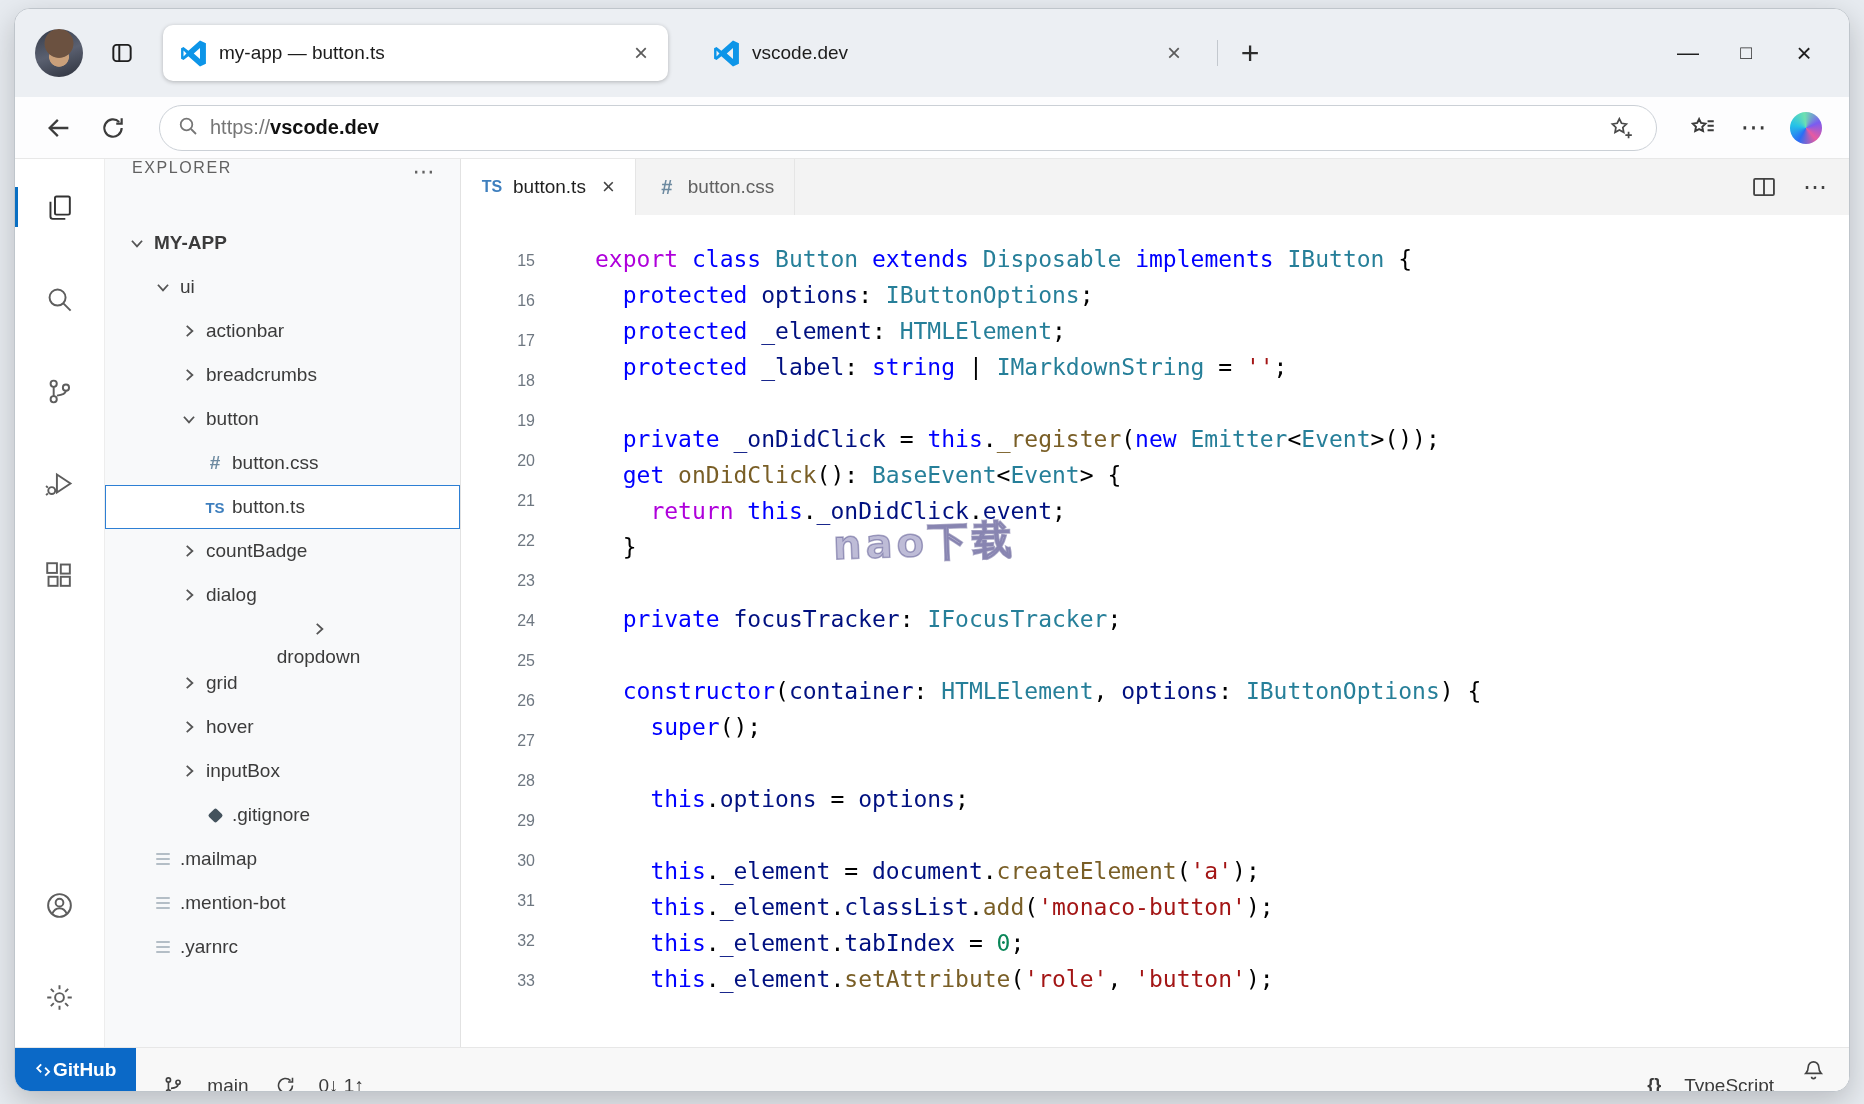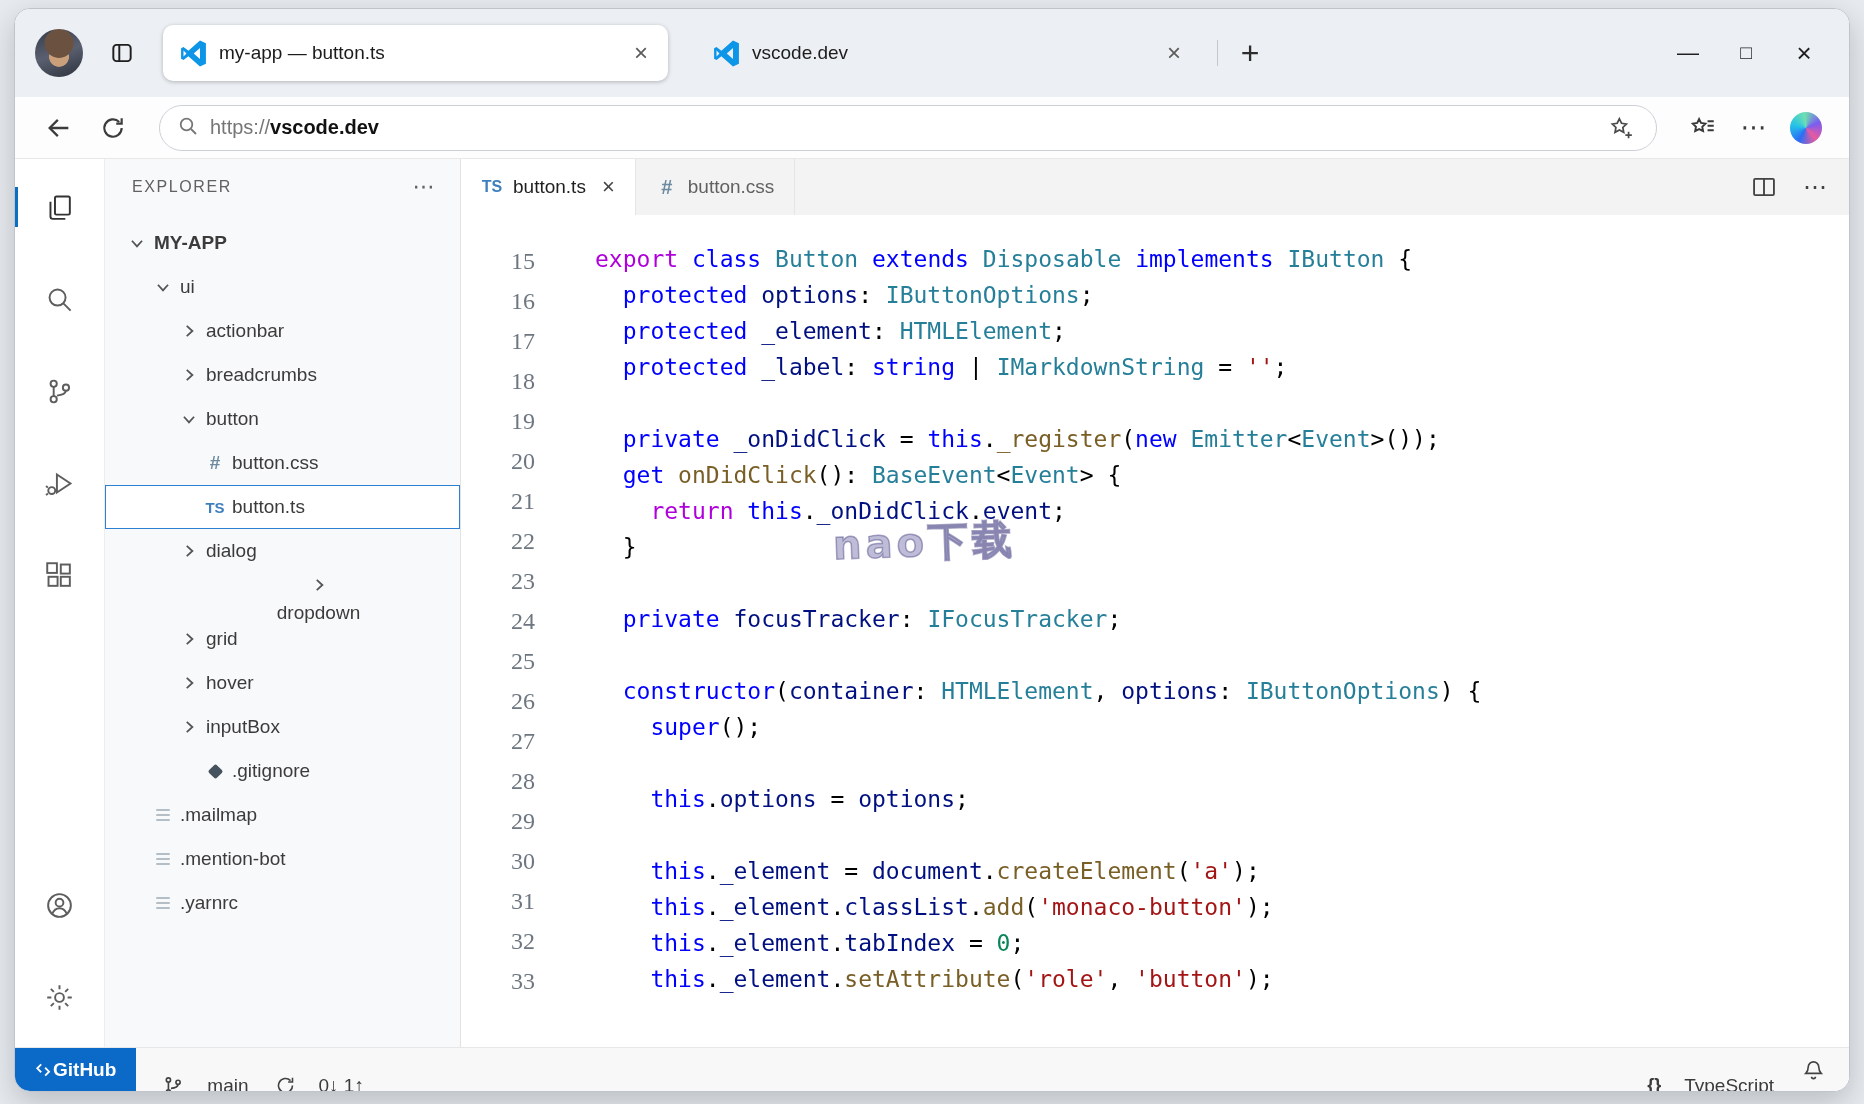--- a/index.html
+++ b/index.html
@@ -46,21 +46,21 @@
   .vscode { flex:1; display:flex; flex-direction:column; min-height:0; background:#fff; }
   .vs-main { flex:1; display:flex; min-height:0; }
 
   .activitybar { width:90px; background:#fff; border-right:1px solid #ededed; display:flex; flex-direction:column; align-items:stretch; flex:0 0 auto; padding:2px 0 4px; }
   .ab-item { height:92px; display:flex; align-items:center; justify-content:center; color:#5d5d5d; position:relative; cursor:pointer; }
   .ab-item.active { color:#333; }
   .ab-item.active::before { content:""; position:absolute; left:0; top:26px; bottom:26px; width:3px; background:#0a6fc2; }
   .ab-bottom { margin-top:auto; }
 
   .sidebar { width:356px; background:#f8f9fa; border-right:1px solid #e2e2e2; display:flex; flex-direction:column; flex:0 0 auto; min-height:0; }
-  .sb-header { height:56px; display:flex; align-items:center; padding:0 24px 0 27px; color:#616161; font-size:16px; letter-spacing:1.6px; flex:0 0 auto;gap:23px; }
+  .sb-header { height:56px; display:flex; align-items:flex-start; padding:0 24px 0 27px; color:#616161; font-size:16px; letter-spacing:1.6px; flex:0 0 auto;gap:23px; }
   .sb-more { margin-left:auto; font-size:22px; color:#616161; cursor:pointer; }
   .tree { flex:1; overflow:hidden; padding-top:6px; }
   .trow { height:44px; display:flex; align-items:center; gap:6px; font-size:19px; color:#3b3b3b; cursor:pointer; border:1px solid transparent; }
   .trow.root .tlabel { font-weight:700; }
   .trow.selected { background:#fff; border:1px solid #2d7fd4; }
   .chev { width:22px; height:22px; display:inline-flex; align-items:center; justify-content:center; flex:0 0 auto; color:#555; }
   .chev.exp { transform:rotate(90deg); }
   .fi { width:22px; height:22px; display:inline-flex; align-items:center; justify-content:center; flex:0 0 auto; }
   .fi-ts { color:var(--ts,#3e7fbe); font-weight:700; font-size:15px; }
   .fi-css { color:var(--css,#6d8aa0); font-weight:700; font-size:19px; }
@@ -74,21 +74,21 @@
   .etab { display:flex; align-items:center; gap:10px; padding:0 20px; font-size:19px; color:#616161; border-right:1px solid #e5e5e5; cursor:pointer; }
   .etab.active { background:#fff; color:#1f1f1f; }
   .etab .fi-ts { font-size:16px; } .etab .fi-css { font-size:20px; }
   .eclose { font-size:22px; color:#444; margin-left:6px; cursor:pointer; line-height:1; }
   .etab-actions { margin-left:auto; display:flex; align-items:center; gap:22px; padding-right:22px; color:#424242; }
   .etab-actions .icon-btn { width:34px; height:34px; }
   .e-more { font-size:24px; color:#424242; cursor:pointer; }
 
   .code-area { flex:1; display:flex; position:relative; overflow:hidden; background:#fff; }
   .gutter { width:88px; flex:0 0 auto; padding:26px 14px 0 0; text-align:right;
-            font-family:Liberation Serif, serif; font-size:24px; line-height:40px; color:var(--linenum,#6e7781); }
+            font-family:Liberation Sans, sans-serif; font-size:16px; line-height:40px; color:var(--linenum,#6e7781); }
   .code { flex:1; padding:26px 0 0 46px; font-family:"DejaVu Sans Mono", monospace; font-size:23px; line-height:36px; white-space:pre; color:#000; cursor:text; }
   .tk-kw  { color:var(--kw,#0000ff); }
   .tk-ctrl{ color:var(--ctrl,#af00db); }
   .tk-type{ color:var(--type,#267f99); }
   .tk-var { color:var(--var,#001080); }
   .tk-fn  { color:var(--fn,#795e26); }
   .tk-str { color:var(--str,#a31515); }
   .tk-num { color:var(--num,#098658); }
   .tk-pun { color:#000; }
   .watermark { position:absolute; left:372px; top:300px; font-family:"DejaVu Sans", sans-serif; font-weight:800; font-size:40px;
@@ -294,20 +294,28 @@
               <div class="trow selected" style="padding-left: 98px;">
                 <span class="fi fi-ts">TS</span>
                 <span class="tlabel">button.ts</span>
               </div>
               <div class="trow" style="padding-left: 72px;">
                 <span class="chev">
                   <svg viewBox="0 0 16 16" width="18" height="18" fill="none" stroke="currentColor" stroke-width="1.6">
                     <path d="M6 3.5 11 8l-5 4.5"></path>
                   </svg>
                 </span>
+                <span class="tlabel">countBadge</span>
+              </div>
+              <div class="trow" style="padding-left: 72px;">
+                <span class="chev">
+                  <svg viewBox="0 0 16 16" width="18" height="18" fill="none" stroke="currentColor" stroke-width="1.6">
+                    <path d="M6 3.5 11 8l-5 4.5"></path>
+                  </svg>
+                </span>
                 <span class="tlabel">dialog</span>
               </div>
               <div class="trow" style="padding-left: 72px; flex-direction: column;">
                 <span class="chev">
                   <svg viewBox="0 0 16 16" width="18" height="18" fill="none" stroke="currentColor" stroke-width="1.6">
                     <path d="M6 3.5 11 8l-5 4.5"></path>
                   </svg>
                 </span>
                 <span class="tlabel">dropdown</span>
               </div>

